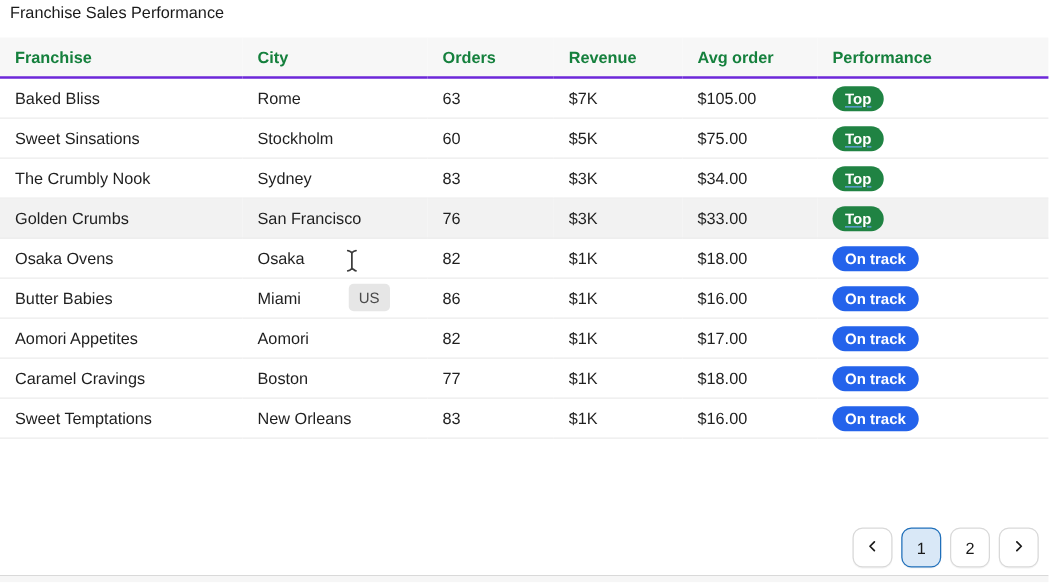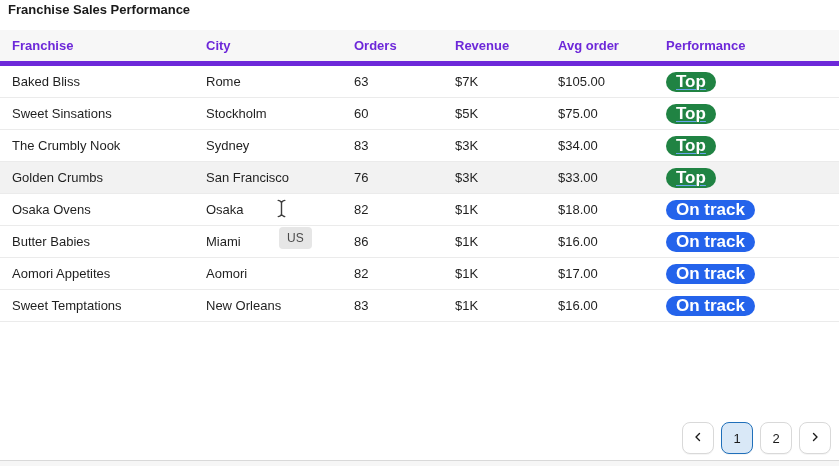--- a/index.html
+++ b/index.html
@@ -6,48 +6,48 @@
   .app{
     position:relative;
     width:839px;height:466px;
     background:#fff;
     font-family:"Liberation Sans", sans-serif;
     color:#1a1a1a;
     overflow:hidden;
   }
   .title{
     position:absolute;top:2px;left:8px;
-    font-size:13px;font-weight:700;color:#1a1a1a;
+    font-size:13px;font-weight:400;color:#1a1a1a;
   }
   table.franchise{
     position:absolute;top:30px;left:0;
     width:839px;border-collapse:collapse;table-layout:fixed;
     font-size:13px;
   }
   table.franchise th{
     background:#f7f7f7;
-    font-weight:600;color:#6d28d9;
-    height:31px;border-bottom:5px solid #6d28d9;
+    font-weight:600;color:#15803d;
+    height:31px;border-bottom:2px solid #6d28d9;
     text-align:left;padding:0 0 0 12px;white-space:nowrap;
   }
   table.franchise td{
     height:31px;border-bottom:1px solid #ebebeb;
     padding:0 0 0 12px;white-space:nowrap;color:#1f1f1f;
     background:transparent;
   }
   tr.hovered td{background:#f2f2f2;}
   td.num{text-align:left;padding-left:0;}
   td.col-orders{padding-right:6px;}
   td.col-revenue{padding-right:8px;}
   td.col-avg_order{padding-right:6px;}
   .badge{
     display:inline-block;
     height:20px;line-height:20px;
     padding:0 10px;border-radius:10px;
-    color:#fff;font-size:17px;font-weight:700;
+    color:#fff;font-size:12px;font-weight:700;
     vertical-align:middle;
     text-decoration:underline;
     text-underline-offset:2px;
     text-decoration-thickness:1px;
   }
   .badge.success{text-decoration-color:#6aa5ee;}
   .badge.info{text-decoration-color:#2463eb;}
   .pagination{
     position:absolute;top:422px;right:8px;
     display:flex;gap:7px;
@@ -152,20 +152,28 @@
           <td class="col-revenue num">$1K</td>
           <td class="col-avg_order num">$16.00</td>
           <td class="col-performance"><span class="badge info" style="background: rgb(36, 99, 235);">On track</span></td>
         </tr>
         <tr>
           <td class="col-franchise">Aomori Appetites</td>
           <td class="col-city">Aomori</td>
           <td class="col-orders num">82</td>
           <td class="col-revenue num">$1K</td>
           <td class="col-avg_order num">$17.00</td>
+          <td class="col-performance"><span class="badge info" style="background: rgb(36, 99, 235);">On track</span></td>
+        </tr>
+        <tr>
+          <td class="col-franchise">Caramel Cravings</td>
+          <td class="col-city">Boston</td>
+          <td class="col-orders num">77</td>
+          <td class="col-revenue num">$1K</td>
+          <td class="col-avg_order num">$18.00</td>
           <td class="col-performance"><span class="badge info" style="background: rgb(36, 99, 235);">On track</span></td>
         </tr>
         <tr>
           <td class="col-franchise">Sweet Temptations</td>
           <td class="col-city">New Orleans</td>
           <td class="col-orders num">83</td>
           <td class="col-revenue num">$1K</td>
           <td class="col-avg_order num">$16.00</td>
           <td class="col-performance"><span class="badge info" style="background: rgb(36, 99, 235);">On track</span></td>
         </tr>

